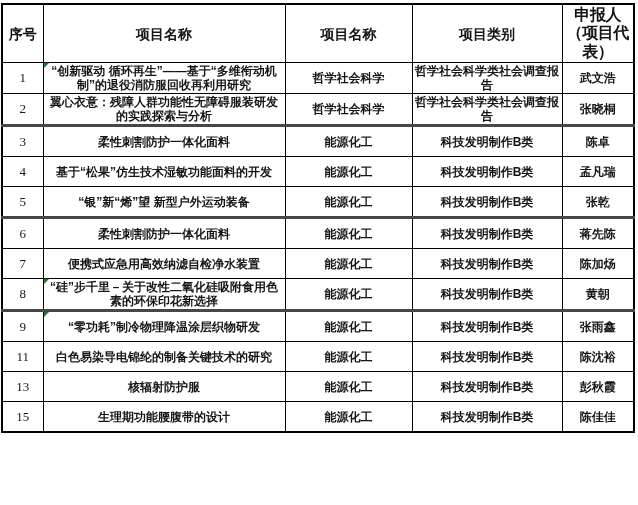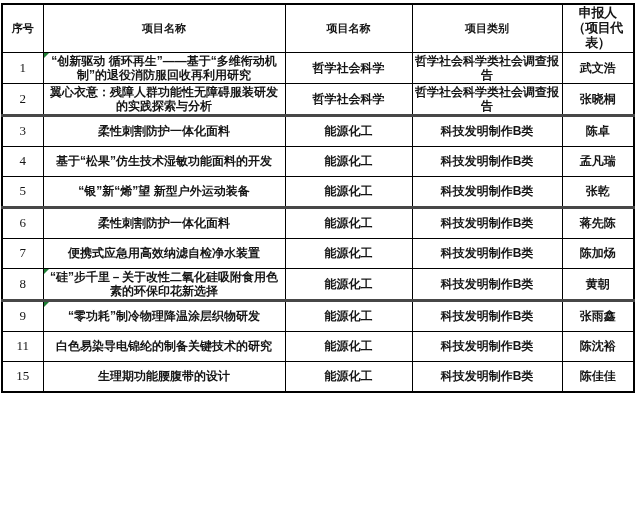--- a/index.html
+++ b/index.html
@@ -30,26 +30,26 @@
   th, td {
     border: 1px solid #000;
     text-align: center;
     vertical-align: middle;
     color: #151515;
     padding: 1px 2px;
     overflow: hidden;
   }
   thead th {
     height: 32px;
-    font-size: 11px;
+    font-size: 14px;
     font-weight: bold;
     line-height: 1.15;
   }
   thead th.h-person {
-    font-size: 13px;
+    font-size: 16px;
     letter-spacing: -0.4px;
     white-space: pre-line;
   }
   tbody td {
     height: 27px;
     font-size: 12px;
     font-weight: bold;
     line-height: 14px;
     word-break: break-all;
   }
@@ -163,20 +163,27 @@
     <td>张雨鑫</td>
   </tr>
         <tr>
     <td class="cell-no">11</td>
     <td class="cell-name"><span class="name-text">白色易染导电锦纶的制备关键技术的研究</span></td>
     <td>能源化工</td>
     <td>科技发明制作B类</td>
     <td>陈沈裕</td>
   </tr>
         <tr>
+    <td class="cell-no">13</td>
+    <td class="cell-name"><span class="name-text">核辐射防护服</span></td>
+    <td>能源化工</td>
+    <td>科技发明制作B类</td>
+    <td>彭秋霞</td>
+  </tr>
+        <tr>
     <td class="cell-no">15</td>
     <td class="cell-name"><span class="name-text">生理期功能腰腹带的设计</span></td>
     <td>能源化工</td>
     <td>科技发明制作B类</td>
     <td>陈佳佳</td>
   </tr>
       </tbody>
   </table>
 </div>
 

